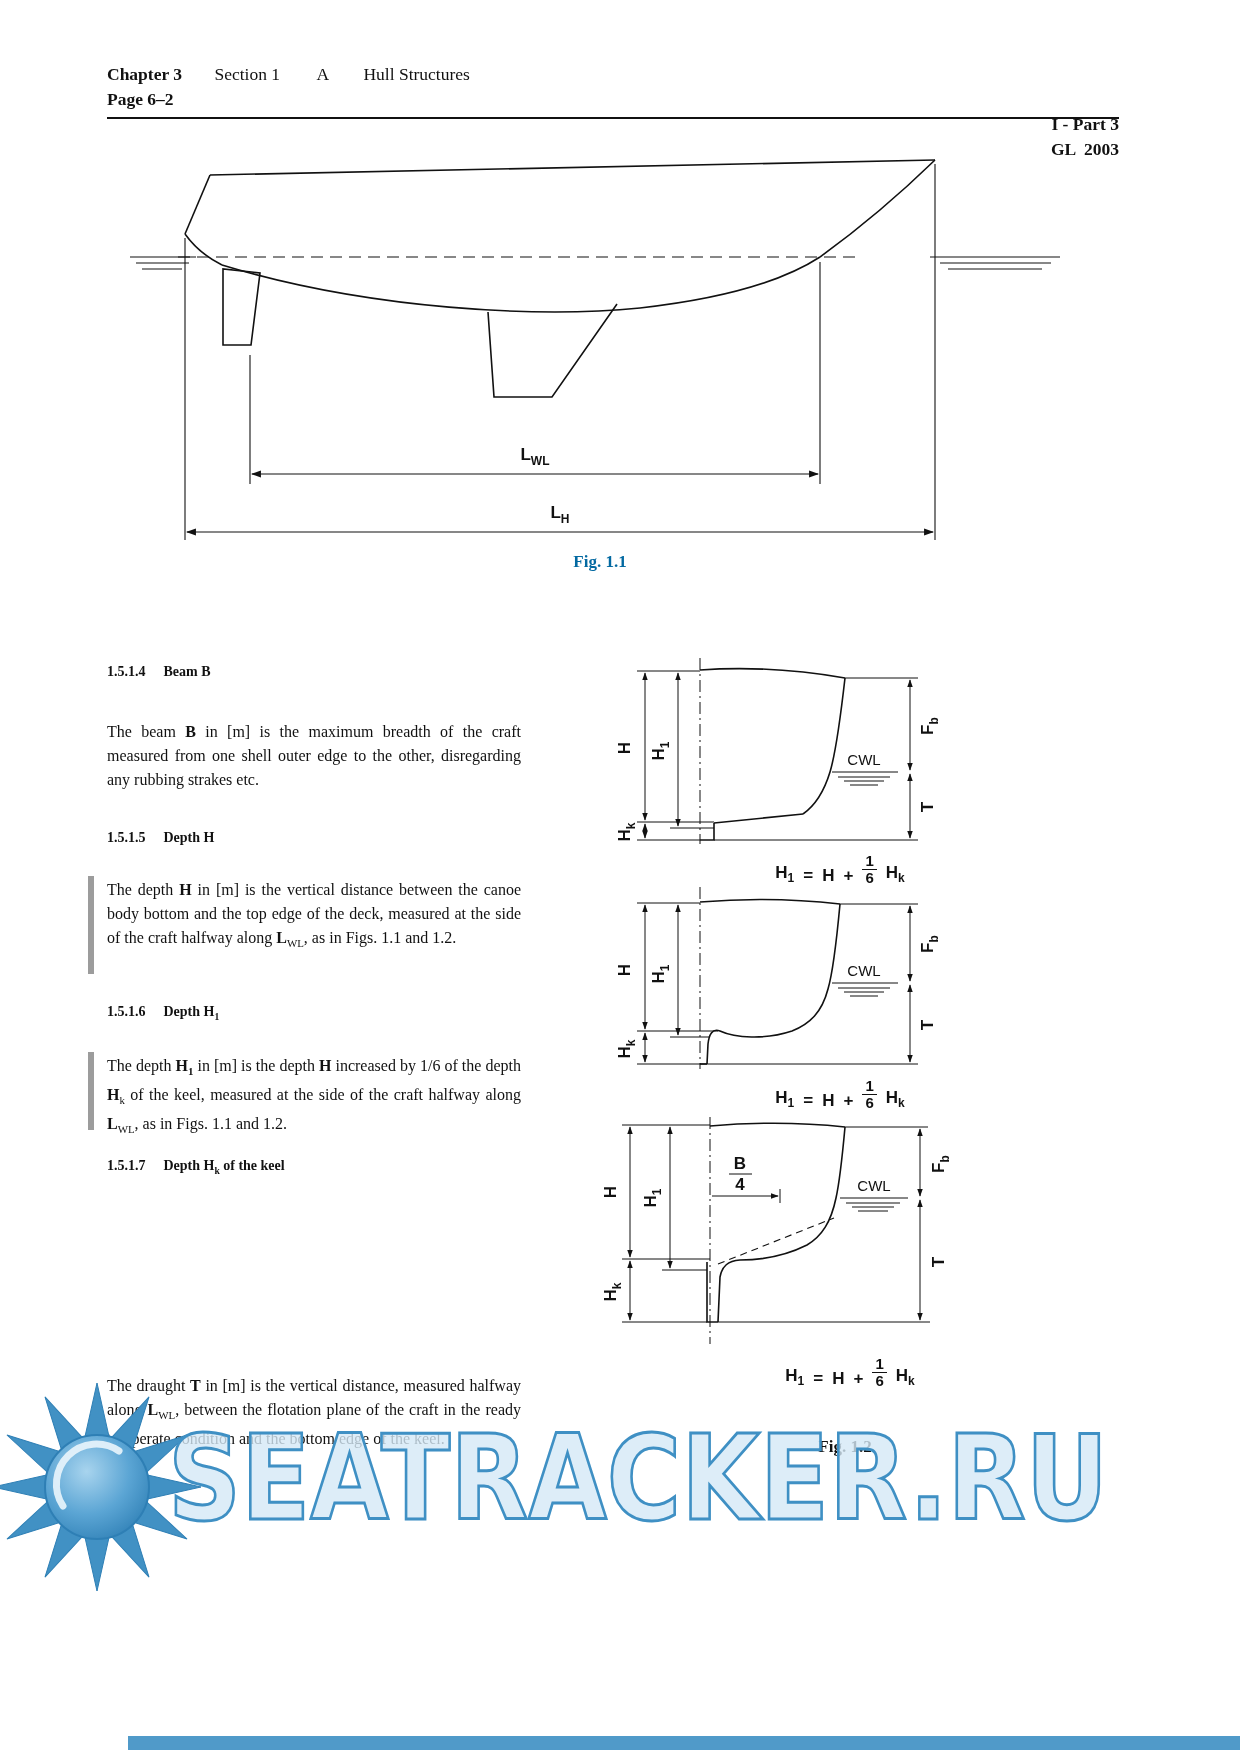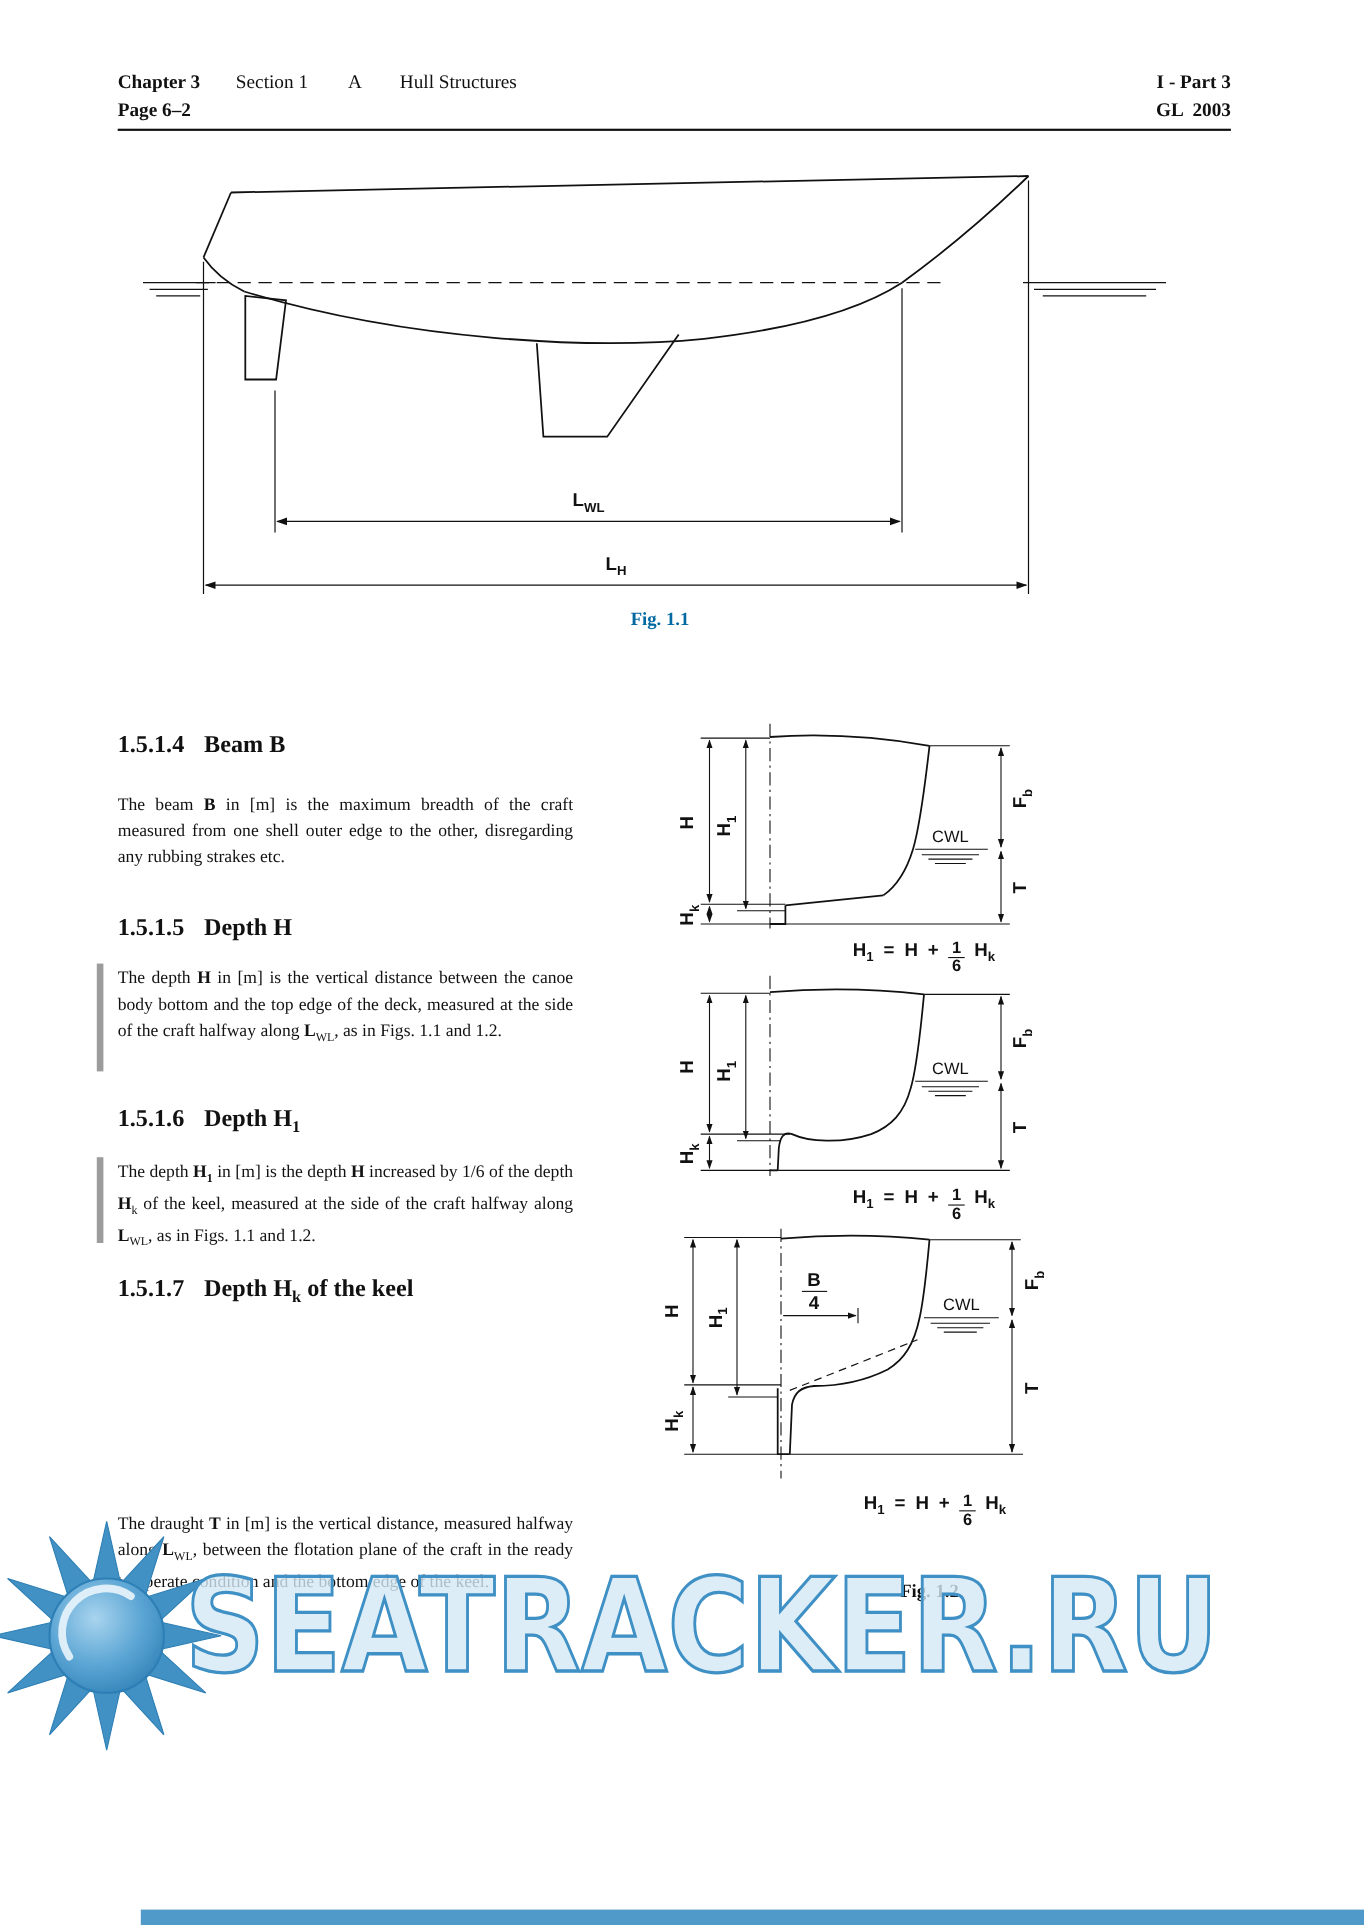--- a/index.html
+++ b/index.html
@@ -7,45 +7,45 @@
   .page {
     position:relative; width:1240px; height:1754px; margin:0 auto;
     background:#ffffff; overflow:hidden;
     font-family:"Liberation Serif", serif; color:#111;
   }
   .b { font-weight:bold; }
   .pre { white-space:pre; }
 
   
   .hdr { position:absolute; left:107px; top:62px; width:1012px;
-         display:flex; justify-content:space-between; font-size:17.5px; }
+         display:flex; justify-content:space-between; font-size:17.5px;flex-direction:column; }
   .hdr-l1 span { display:inline-block; }
   .hs-section { margin-left:28px; }
   .hs-letter  { margin-left:32px; }
   .hs-title   { margin-left:30px; }
   .hdr-left div { line-height:25px; }
   .hdr-right { text-align:right; line-height:25px; }
   .rule { position:absolute; left:107px; top:117px; width:1012px; height:2px; background:#111; }
 
   
   .fig1 { position:absolute; left:120px; top:142px; width:960px; }
   .caption { font-weight:bold; font-size:17px; color:#0369a1; text-align:center; }
   .fig1 .caption { width:850px; margin:6px auto 0; }
 
   
-  .sec-h { position:absolute; left:107px; width:420px; font-size:22px; font-weight:bold; }
+  .sec-h { position:absolute; left:107px; width:420px; font-size:14px; font-weight:bold; }
   .sec-num { display:inline-block; margin-right:18px; }
   .sec-body { position:absolute; left:107px; width:414px; font-size:16px;
               line-height:24px; text-align:justify; }
   sub { font-size:68%; }
   .changebar { position:absolute; left:88px; width:6px; background:#9c9c9c; }
 
   
   .fig2block { position:absolute; }
-  .formula { display:flex; justify-content:center; align-items:flex-start; gap:9px;
+  .formula { display:flex; justify-content:center; align-items:flex-end; gap:9px;
              font-family:"Liberation Sans", sans-serif; font-weight:bold; font-size:17px;
              margin-top:2px; }
   .formula sub { font-size:12px; }
   .frac { display:inline-flex; flex-direction:column; align-items:center; line-height:1.05;
           font-size:15px; }
   .frac .num { border-bottom:1.6px solid #111; padding:0 3px; }
   .fig2caption { position:absolute; left:600px; top:1437px; width:490px;
                  text-align:center; font-weight:bold; font-size:17px; }
 
   

